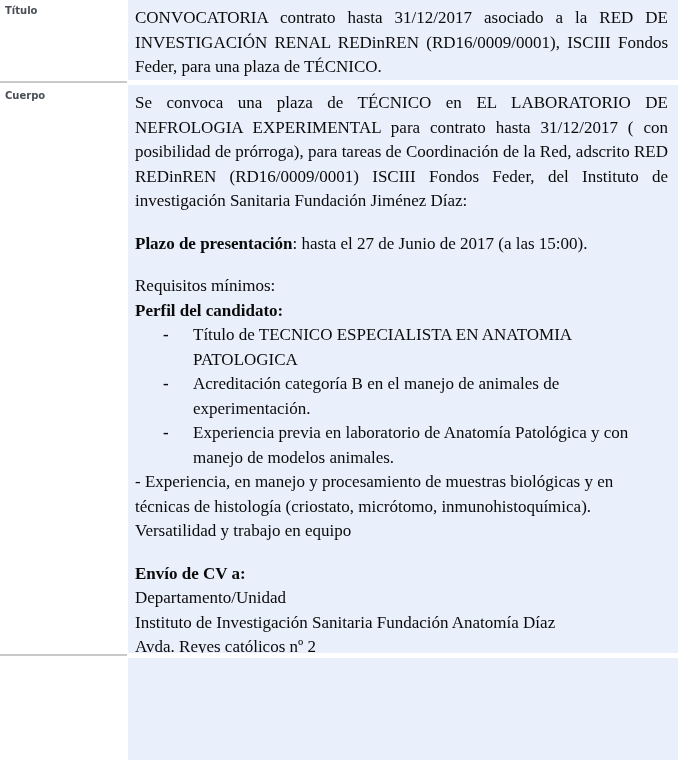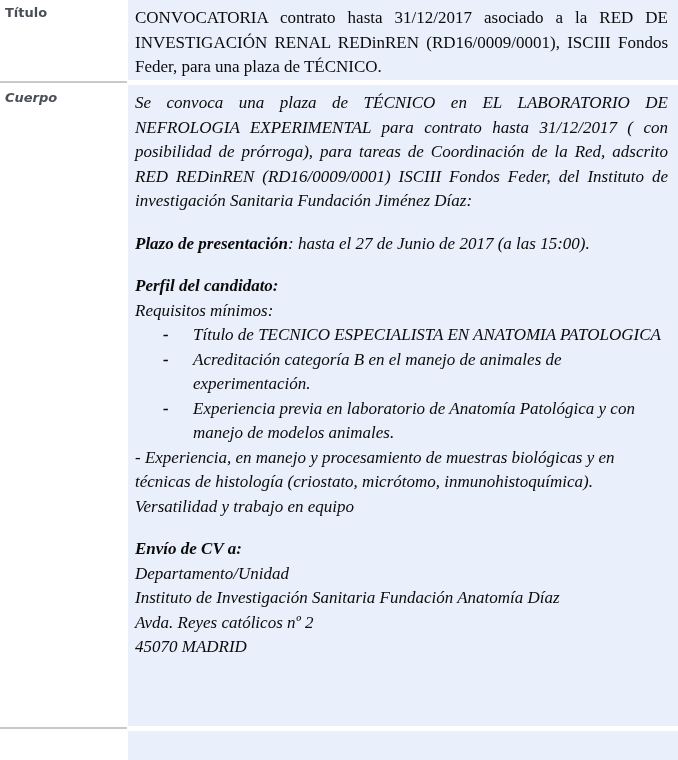--- a/index.html
+++ b/index.html
@@ -9,27 +9,27 @@
     --body-text:#0a0a0a;
     --page-bg:#ffffff;
   }
   html,body{margin:0;padding:0;background:var(--page-bg);}
   .page{
     width:678px;height:760px;overflow:hidden;background:var(--page-bg);
     display:flex;flex-direction:column;
   }
   .row{display:flex;flex-direction:row;}
   .row-titulo{height:80px;flex:0 0 auto;}
-  .row-cuerpo{height:641px;flex:0 0 auto;font-style:italic;}
+  .row-cuerpo{height:568px;flex:0 0 auto;}
   .row-next{flex:1 1 auto;}
   .label-cell{
     flex:0 0 128px;width:128px;box-sizing:border-box;
     padding:5px 12px 0 5px;background:var(--page-bg);
     font-family:"DejaVu Sans","Liberation Sans",sans-serif;
-    font-weight:bold;font-size:13px;color:var(--label-text);
+    font-weight:bold;font-size:10px;color:var(--label-text);
   }
   .content-cell{
     flex:1 1 auto;box-sizing:border-box;background:var(--content-bg);
     padding:6px 10px 0 7px;
     font-family:"Liberation Serif","DejaVu Serif",serif;
     font-size:17px;line-height:24.5px;color:var(--body-text);
   }
   .gap{height:5px;flex:0 0 auto;position:relative;background:transparent;}
   .gap .gap-right{position:absolute;top:0;bottom:0;left:128px;right:0;background:var(--page-bg);}
   .gap-line{position:absolute;top:1px;left:0;width:127px;height:2px;background:var(--divider);}
@@ -62,22 +62,22 @@
 
   <div class="row row-cuerpo">
     <div class="label-cell">
       <span>Cuerpo</span>
     </div>
     <div class="content-cell">
         <div class="para justify"><span>Se convoca una plaza de TÉCNICO en EL LABORATORIO DE NEFROLOGIA EXPERIMENTAL para contrato hasta 31/12/2017 ( con posibilidad de prórroga), para tareas de Coordinación de la Red, adscrito RED REDinREN (RD16/0009/0001) ISCIII Fondos Feder, del Instituto de investigación Sanitaria Fundación Jiménez Díaz:</span></div>
         <div class="blank"></div>
         <div class="para"><span class="b">Plazo de presentación</span><span>: hasta el 27 de Junio de 2017 (a las 15:00).</span></div>
         <div class="blank"></div>
+        <div class="para"><span>Requisitos mínimos:</span></div>
         <div class="para"><span class="b">Perfil del candidato:</span></div>
-        <div class="para"><span>Requisitos mínimos:</span></div>
         <div class="para bullet">
           <span class="dash">-</span>
           <span class="btext"><span>Título de TECNICO ESPECIALISTA EN ANATOMIA PATOLOGICA</span></span>
         </div>
         <div class="para bullet">
           <span class="dash">-</span>
           <span class="btext"><span>Acreditación categoría B en el manejo de animales de experimentación.</span></span>
         </div>
         <div class="para bullet">
           <span class="dash">-</span>

